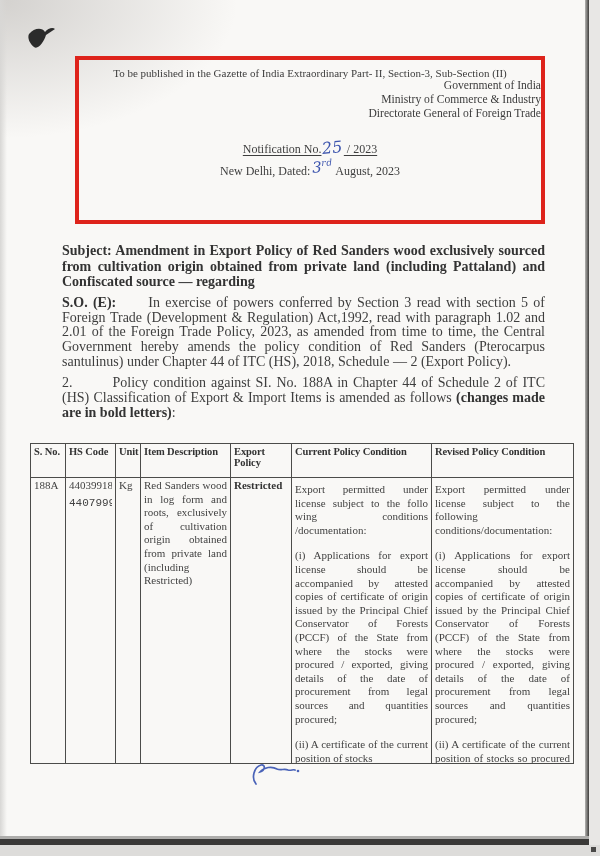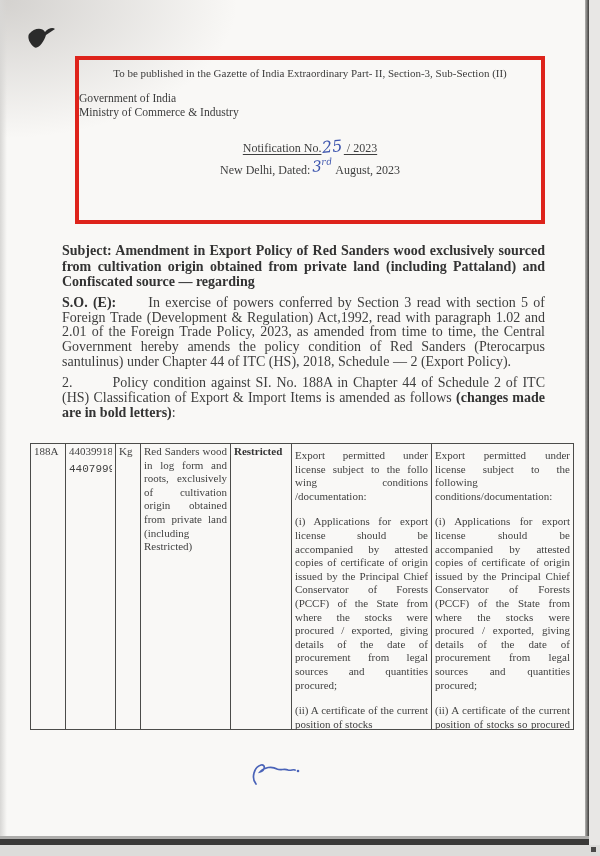--- a/index.html
+++ b/index.html
@@ -24,21 +24,21 @@
   .edge-bottom-outer { position:absolute; left:0; top:845px; width:600px; height:11px; background:#dddcda; }
   .corner-dot { position:absolute; left:591px; top:847px; width:5px; height:5px; background:#4a4948; }
 
   
   .ink-blot { position:absolute; left:25px; top:25px; }
 
   
   .stamp-box { position:absolute; left:75px; top:56px; width:462px; height:160px;
     border:4px solid #de231b; }
   .gazette-line { margin-top:7px; padding:0 2px; text-align:center; font-size:11px; color:#3c3c3c; }
-  .org-block { margin-top:13px; text-align:left; font-size:11.6px; line-height:14px; color:#3c3c3c; }
+  .org-block { margin-top:0; text-align:right; font-size:11.6px; line-height:14px; color:#3c3c3c; }
   .notif-line { margin-top:21px; text-align:center; font-size:12px; }
   .notif-underlined { text-decoration:underline; text-underline-offset:2px; }
   .date-line { margin-top:4px; text-align:center; font-size:12px; }
   .handwriting { color:#3d55ae; font-style:italic; font-family:"DejaVu Serif", serif; }
   .hw-number { font-size:16px; display:inline-block; transform:rotate(-6deg); margin:0 1px -2px 1px; line-height:10px; }
   .hw-day { font-size:15px; display:inline-block; transform:rotate(-4deg); position:relative; top:-3px; margin:0 0 0 2px; line-height:10px; }
   .hw-ord { font-size:9px; vertical-align:super; letter-spacing:0.5px; }
 
   
   .para { position:absolute; left:62px; width:483px; font-size:14px; line-height:15.2px; text-align:justify; }
@@ -83,20 +83,21 @@
   <svg width="34" height="32" viewBox="0 0 34 32">
     <path d="M4,9 C9,3 17,2 20,7 C23,3 28,2 30,4 C27,6 24,8 21,10 C19,17 13,25 9,22 C5,19 2,13 4,9 Z" fill="#2b2b2b"></path>
   </svg>
 </div>
 
 <div class="stamp-box">
   <div class="gazette-line">To be published in the Gazette of India Extraordinary Part- II, Section-3, Sub-Section (II)</div>
   <div class="org-block">
     <div>Government of India</div>
     <div>Ministry of Commerce &amp; Industry</div>
+    <div>Directorate General of Foreign Trade</div>
   </div>
   <div class="notif-line">
     <span class="notif-underlined">
       <span>Notification No.</span><span class="handwriting hw-number">25</span><span> / 2023</span>
     </span>
   </div>
   <div class="date-line">
     <span>New Delhi, Dated:</span><span class="handwriting hw-day"><span>3</span><span class="hw-ord">rd</span></span><span> August, 2023</span>
   </div>
 </div>
@@ -115,20 +116,29 @@
   <colgroup>
     <col class="col-sno">
       <col class="col-hs">
       <col class="col-unit">
       <col class="col-item">
     <col class="col-exp">
       <col class="col-cur">
       <col class="col-rev">
   </colgroup>
   <tbody>
+      <tr>
+    <th>S. No.</th>
+    <th>HS Code</th>
+    <th>Unit</th>
+    <th>Item Description</th>
+    <th>Export Policy</th>
+    <th>Current Policy Condition</th>
+    <th>Revised Policy Condition</th>
+  </tr>
   <tr>
     <td>
       <div class="cellclip">188A</div>
     </td>
     <td>
       <div class="cellclip">
         <div>44039918</div>
         <div class="hs-second">44079990</div>
       </div>
     </td>

